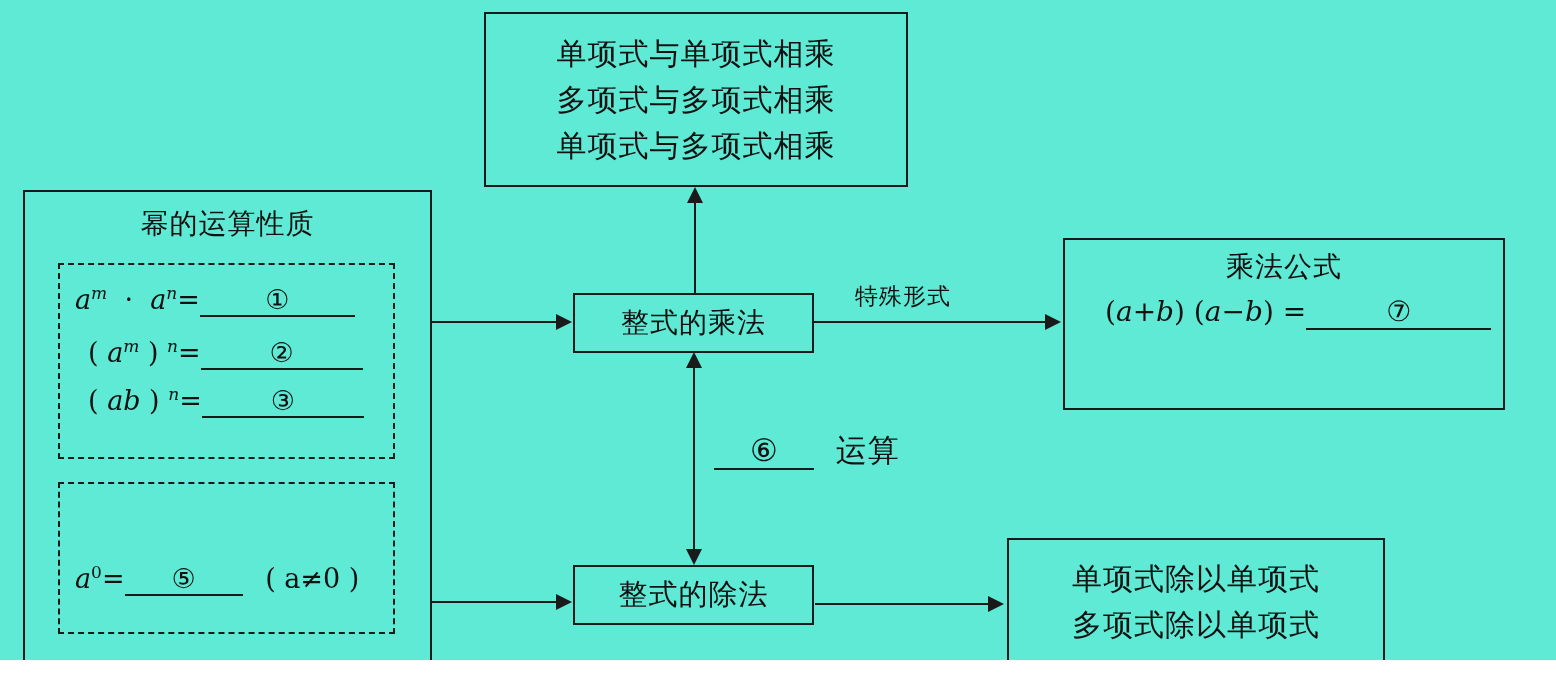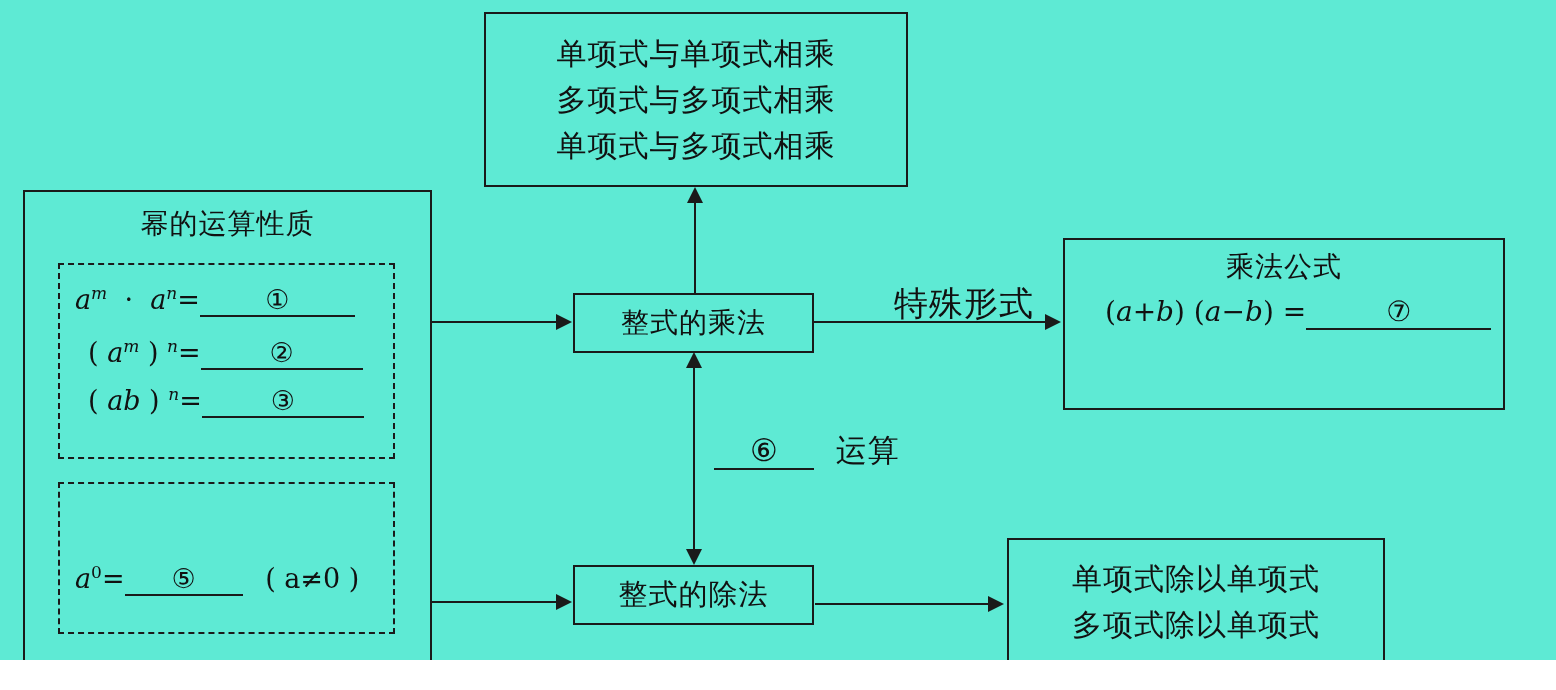--- a/index.html
+++ b/index.html
@@ -94,23 +94,22 @@
     border-right: 8px solid transparent;
     border-bottom: 16px solid #1a1a1a;
   }
   .head-d {
     border-left: 8px solid transparent;
     border-right: 8px solid transparent;
     border-top: 16px solid #1a1a1a;
   }
   .edge-label {
     position: absolute;
-    font-size: 34px;
-    white-space: nowrap;
-    margin-left: 39px;
+    font-size: 23px;
+    white-space: nowrap;
   }
   .mid-label {
     position: absolute;
     font-size: 31px;
     white-space: nowrap;
   }
 </style>
 </head>
 <body>
 

